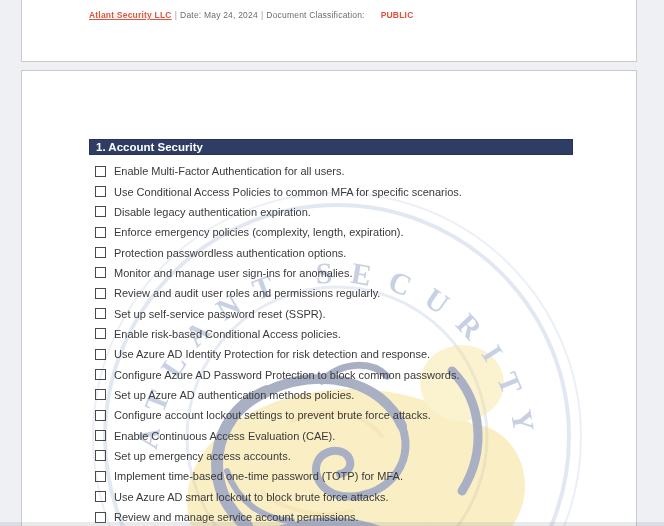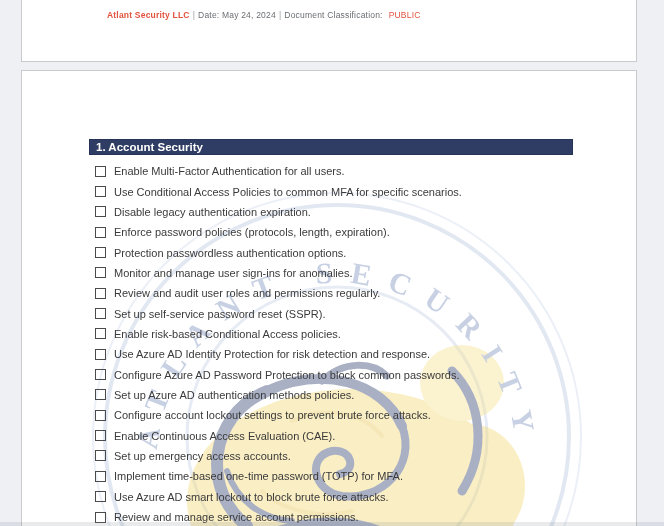--- a/index.html
+++ b/index.html
@@ -15,24 +15,24 @@
   }
   .page1{top:0;height:62px;border-top:none;}
   .page2{top:70px;height:456px;border-bottom:none;overflow:hidden;}
 
   
   .doc-header{
     position:absolute;left:67px;top:10px;
     font-size:8.5px;letter-spacing:.2px;color:#6a6e72;white-space:nowrap;
   }
   .doc-header .company{
-    color:#e2533e;font-weight:bold;cursor:pointer;margin-left:18px;
+    color:#e2533e;font-weight:bold;text-decoration:underline;cursor:pointer;
   }
   .doc-header .sep{color:#9aa0a5;padding:0 3px;}
-  .doc-header .public{color:#e2533e;font-weight:normal;margin-left:6px;}
+  .doc-header .public{color:#e2533e;font-weight:bold;margin-left:16px;}
 
   
   .watermark{position:absolute;left:0;top:0;width:614px;height:456px;pointer-events:none;}
 
   
   .section-bar{
     position:absolute;left:67px;top:68px;width:484px;height:16px;box-sizing:border-box;
     background:#2f3d64;border:1px solid #27345a;
     color:#ffffff;font-weight:bold;font-size:11.5px;line-height:14px;
     padding-left:6px;display:flex;align-items:flex-end;
@@ -116,21 +116,21 @@
           <span class="check-label">Use Conditional Access Policies to common MFA for specific scenarios.</span>
         </div>
 
         <div class="check-row">
           <span class="checkbox"></span>
           <span class="check-label">Disable legacy authentication expiration.</span>
         </div>
 
         <div class="check-row">
           <span class="checkbox"></span>
-          <span class="check-label">Enforce password policies (protocols, length, expiration).</span>
+          <span class="check-label">Enforce emergency policies (complexity, length, expiration).</span>
         </div>
 
         <div class="check-row">
           <span class="checkbox"></span>
           <span class="check-label">Protection passwordless authentication options.</span>
         </div>
 
         <div class="check-row">
           <span class="checkbox"></span>
           <span class="check-label">Monitor and manage user sign-ins for anomalies.</span>

